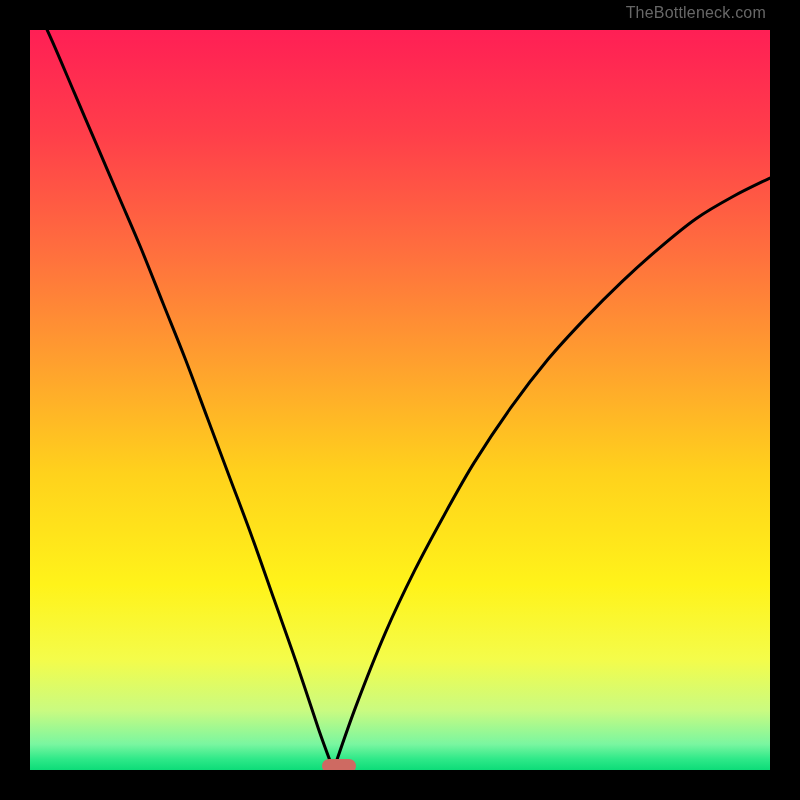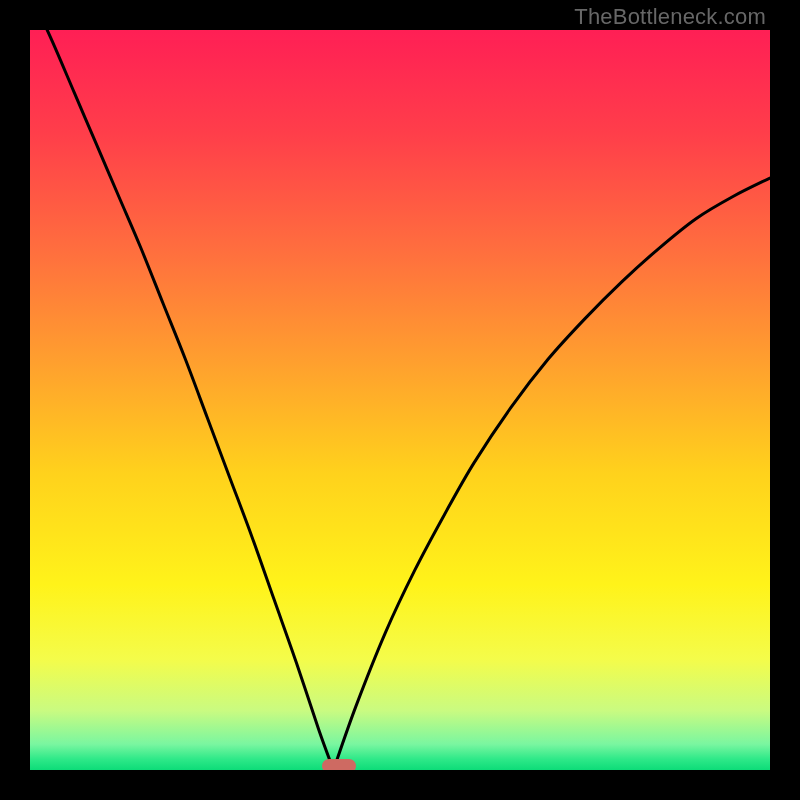--- a/index.html
+++ b/index.html
@@ -21,21 +21,21 @@
   }
   .gradient {
     position: absolute;
     left: 0; top: 0; right: 0; bottom: 0;
   }
   .watermark {
     position: absolute;
     top: 4px;
     right: 34px;
     color: #7a7a7a;
-    font-size: 22px;
+    font-size: 16px;
     font-weight: 400;
     letter-spacing: 0.2px;
     opacity: 0.85;
   }
   svg.curves {
     position: absolute;
     left: 0; top: 0;
     width: 740px;
     height: 740px;
   }

